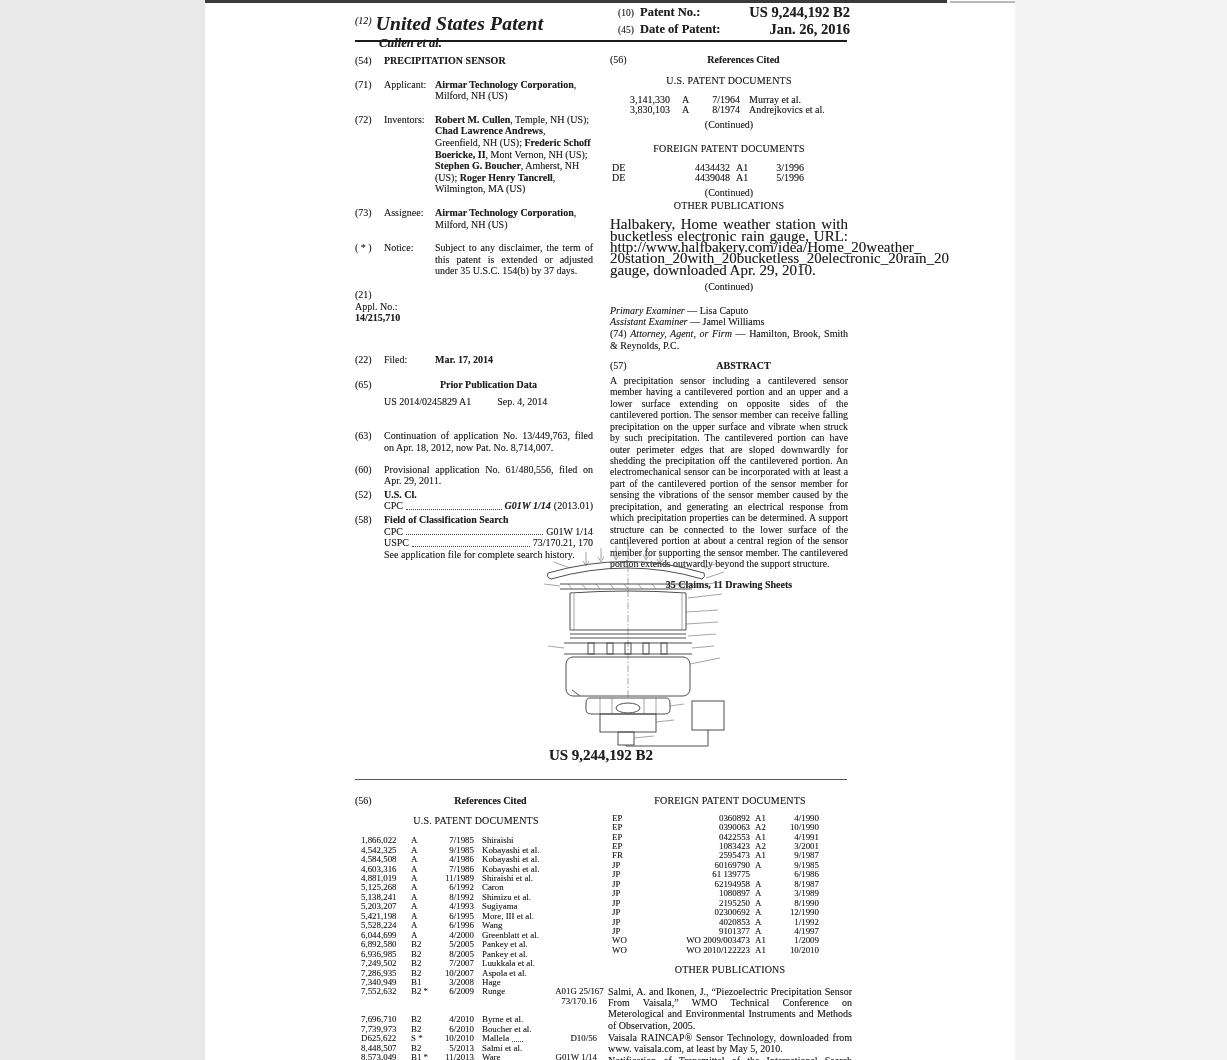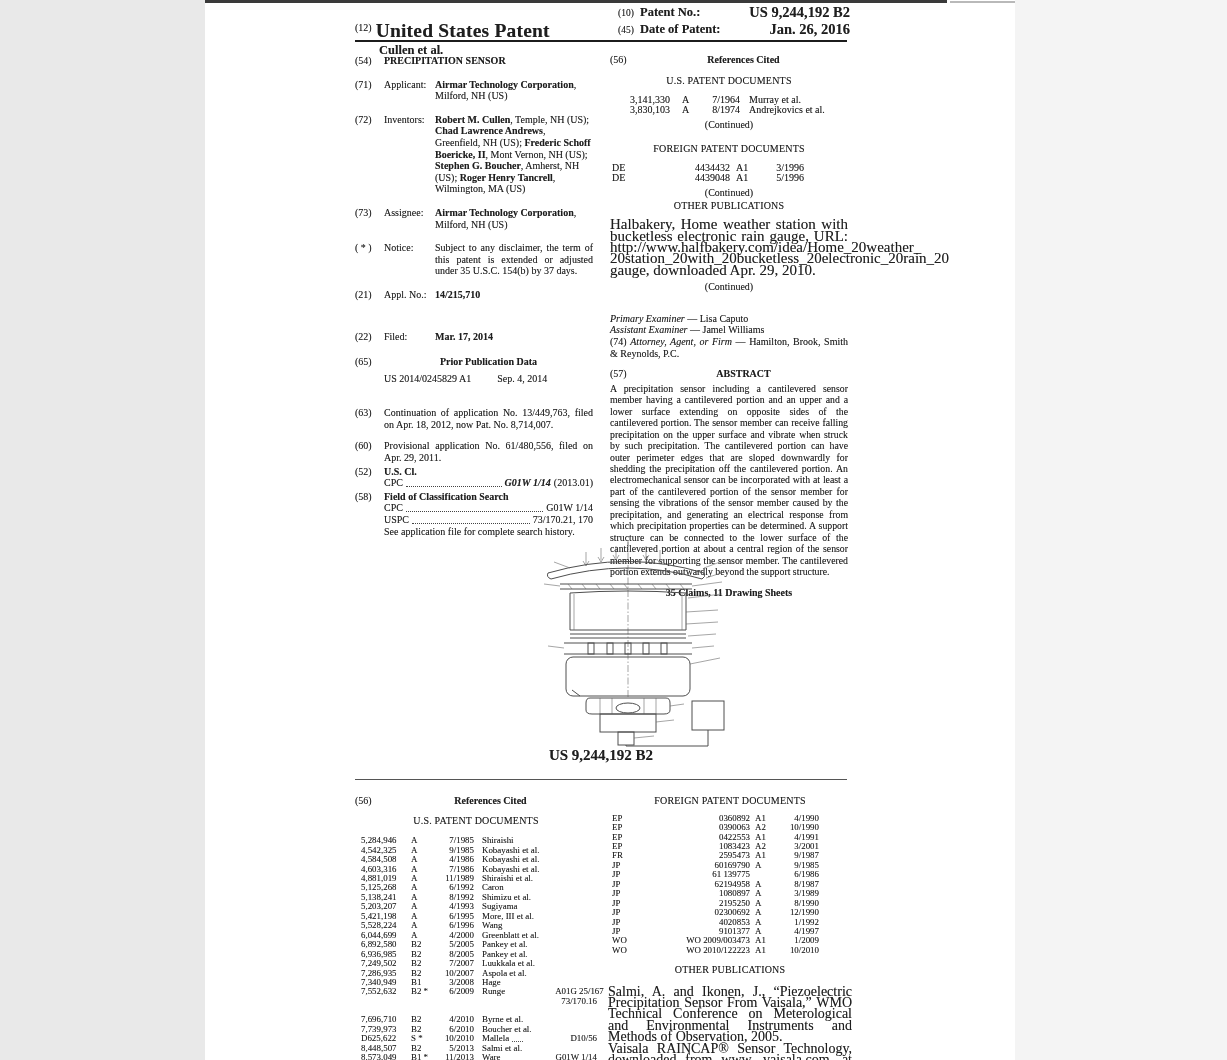--- a/index.html
+++ b/index.html
@@ -17,21 +17,21 @@
   .topbar{position:absolute;left:-6px;top:0;width:748px;height:3px;background:#3a3a3a;}
   .topbar2{position:absolute;left:745px;top:1px;width:70px;height:2px;background:#b9b9b9;}
   .txt{text-shadow:0 0 .5px rgba(40,40,40,.45);}
   .b{font-weight:bold;}
   .i{font-style:italic;}
   .bi{font-weight:bold;font-style:italic;}
   .ctr{text-align:center;}
   .jst{text-align:justify;}
 
   
-  .hdr-left{position:absolute;left:150px;top:20px;width:300px;}
+  .hdr-left{position:absolute;left:150px;top:13px;width:300px;font-style:italic;}
   .hdr-num{font-size:10px;vertical-align:6px;}
   .hdr-title{font-size:19.5px;font-weight:bold;letter-spacing:.2px;}
   .hdr-party{font-size:12.5px;font-weight:bold;margin:1px 0 0 24px;}
   .hdr-right{position:absolute;left:413px;top:4px;width:232px;font-size:12.5px;}
   .hdr-right .row{display:flex;line-height:16px;}
   .hdr-right .n{font-size:9.5px;width:22px;padding-top:1px;}
   .hdr-right .lab{font-weight:bold;width:92px;}
   .hdr-right .val{font-weight:bold;flex:1;text-align:right;font-size:14.5px;}
   .hrule{position:absolute;left:150px;top:40px;width:492px;height:2px;background:#1c1c1c;}
 
@@ -64,21 +64,21 @@
   .p2row .u3{width:38px;text-align:right;flex:none;}
   .p2row .u4{margin-left:8px;}
   .p2row .cls{flex:none;margin-left:44px;}
   .p2row .cont{flex:1;text-align:right;}
   .p2row .f1{width:36px;margin-left:4px;flex:none;}
   .p2row .f2{width:102px;text-align:right;flex:none;}
   .p2row .f3{width:22px;margin-left:5px;flex:none;}
   .p2row .f4{width:42px;text-align:right;flex:none;}
   .ldr2{flex:1;border-bottom:1px dotted #555;margin:0 3px 1.5px 3px;}
 
-  .pubs p{margin:0 0 1px 0;font-size:14px;line-height:11.2px;}
+  .pubs p{margin:0 0 1px 0;font-size:10px;line-height:11.2px;}
 
   
   .p2title{position:absolute;left:150px;top:747px;width:492px;text-align:center;font-weight:bold;font-size:15px;}
   .p2page{position:absolute;left:150px;top:765px;width:492px;text-align:center;font-size:10px;}
   .p2rule{position:absolute;left:150px;top:779px;width:492px;height:1px;background:#555;}
 
   .figwrap{position:absolute;left:303px;top:538px;width:240px;height:210px;}
   svg .ln{stroke:#4e4e4e;fill:none;stroke-width:1;}
   svg .thin{stroke:#6a6a6a;fill:none;stroke-width:.6;}
 </style>
@@ -128,21 +128,21 @@
     <div class="fld">
       <span class="num">(73)</span>
       <span class="lab">Assignee:</span>
       <span class="body"><span class="b">Airmar Technology Corporation</span><span>, Milford, NH (US)</span></span>
     </div>
     <div class="fld">
       <span class="num">( * )</span>
       <span class="lab">Notice:</span>
       <span class="body jst">Subject to any disclaimer, the term of this patent is extended or adjusted under 35 U.S.C. 154(b) by 37 days.</span>
     </div>
-    <div class="fld" style="">
+    <div class="fld" style="flex-direction:column;">
       <span class="num">(21)</span>
       <span class="lab">Appl. No.:</span>
       <span class="body b">14/215,710</span>
     </div>
     <div class="fld" style="margin-top:30px;">
       <span class="num">(22)</span>
       <span class="lab">Filed:</span>
       <span class="body b">Mar. 17, 2014</span>
     </div>
     <div class="fld" style="margin-top:14px;">
@@ -226,21 +226,21 @@
           <span class="f1">DE</span>
           <span class="f2">4439048</span>
           <span class="f3">A1</span>
           <span class="f4">5/1996</span>
         </div>
       </div>
     <div class="ctr" style="margin-top:4px;">(Continued)</div>
     <div class="cap-head" style="margin-top:1px;">OTHER PUBLICATIONS</div>
     <div class="jst" style="margin-top:8px;font-size:15px;line-height:11.4px;">Halbakery, Home weather station with bucketless electronic rain gauge, URL: http://www.halfbakery.com/idea/Home_20weather_ 20station_20with_20bucketless_20electronic_20rain_20 gauge, downloaded Apr. 29, 2010.</div>
     <div class="ctr" style="margin-top:5px;">(Continued)</div>
-    <div style="margin-top:20px;">
+    <div style="margin-top:12px;">
       <span class="i">Primary Examiner</span><span> — Lisa Caputo</span>
     </div>
     <div>
       <span class="i">Assistant Examiner</span><span> — Jamel Williams</span>
     </div>
     <div class="jst">
       <span>(74) </span><span class="i">Attorney, Agent, or Firm</span><span> — Hamilton, Brook, Smith &amp; Reynolds, P.C.</span>
     </div>
     <div class="fld" style="margin-top:9px;">
       <span class="num">(57)</span>
@@ -344,21 +344,21 @@
   <div class="p2rule"></div>
 
   <div class="col" style="left:150px;top:795px;width:242px;">
     <div class="fld" style="margin-top:0;">
       <span class="num">(56)</span>
       <span class="body sec-head">References Cited</span>
     </div>
     <div class="cap-head" style="margin-top:8px;">U.S. PATENT DOCUMENTS</div>
     <div style="margin-top:10px;">
         <div class="p2row">
-          <span class="u1">5,284,946</span>
+          <span class="u1">1,866,022</span>
           <span class="u2">A</span>
           <span class="u3">7/1985</span>
           <span class="u4">Shiraishi</span>
         </div>
         <div class="p2row">
           <span class="u1">4,542,325</span>
           <span class="u2">A</span>
           <span class="u3">9/1985</span>
           <span class="u4">Kobayashi et al.</span>
         </div>

